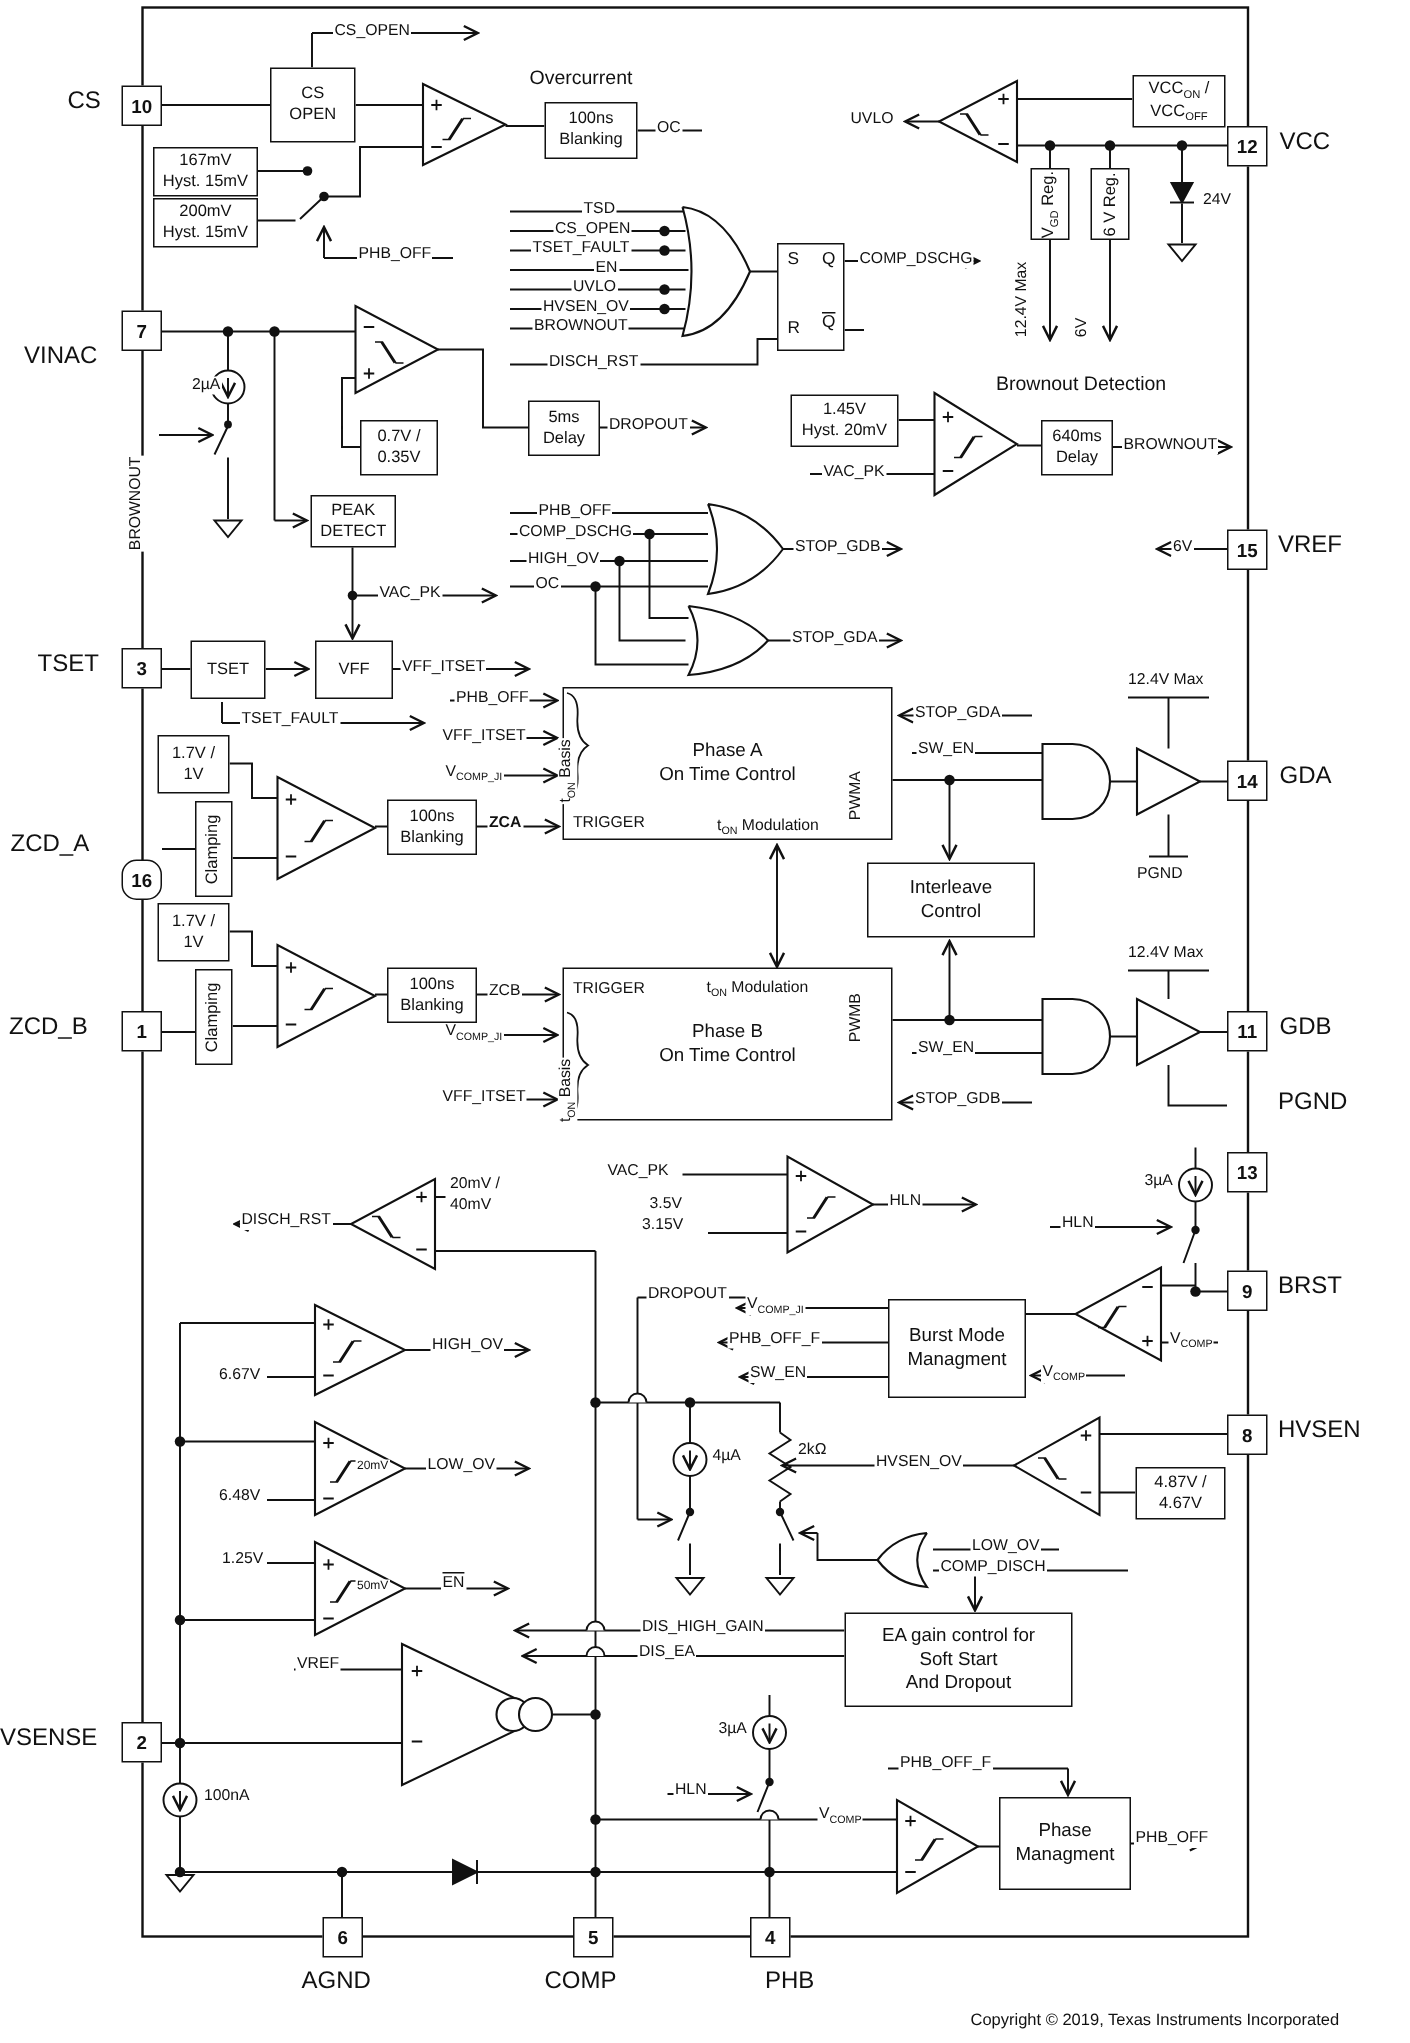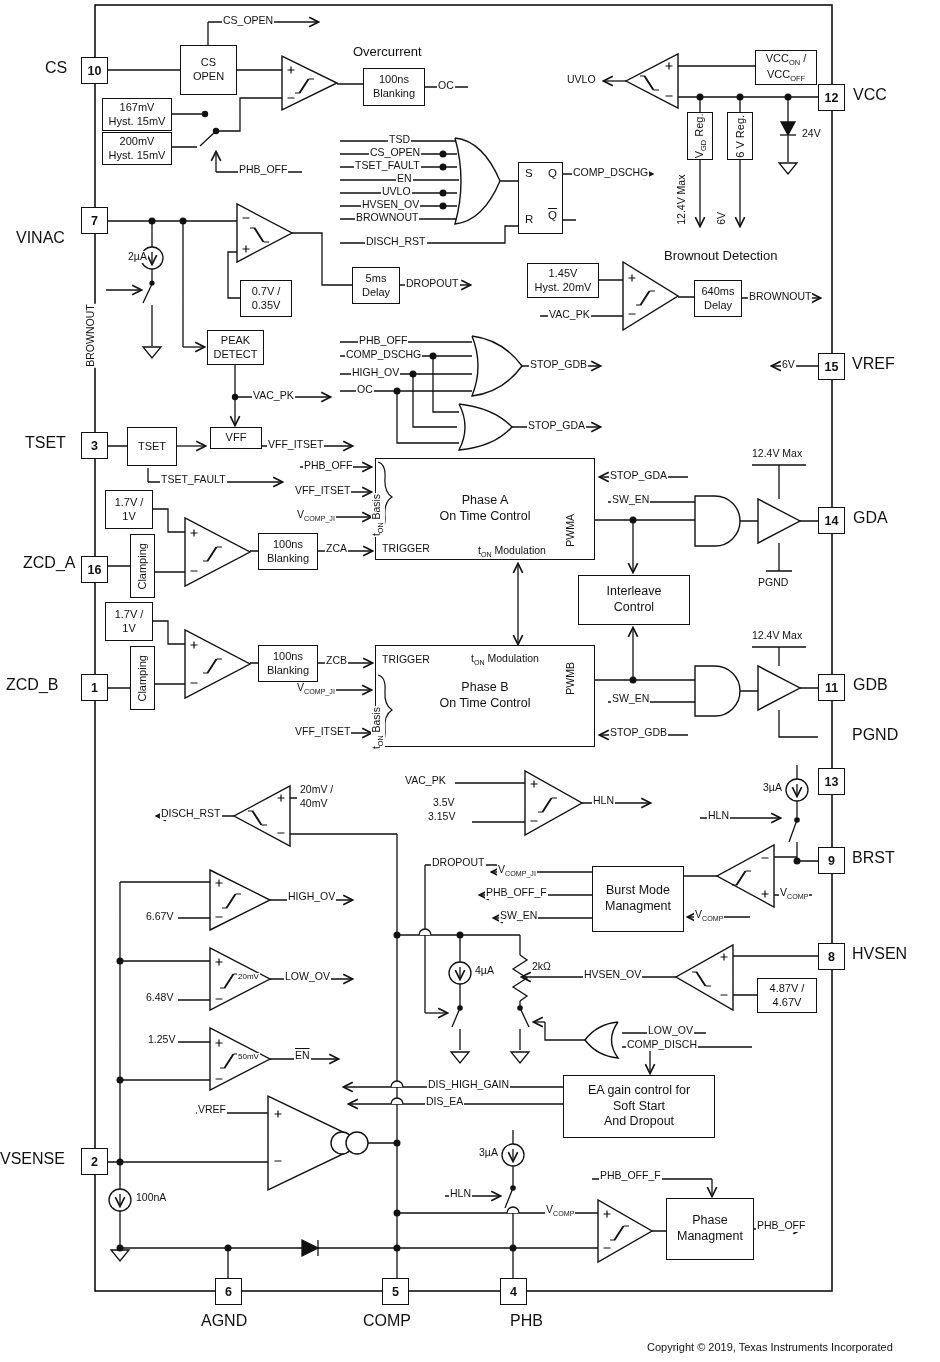--- a/index.html
+++ b/index.html
@@ -274,21 +274,21 @@
       </div>
       <div class="blk" style="left: 527px; top: 263px; width: 72px; height: 35px;">
         <span>1.45V<br>Hyst. 20mV</span>
       </div>
       <div class="blk" style="left: 694px; top: 280px; width: 48px; height: 37px;">
         <span>640ms<br>Delay</span>
       </div>
       <div class="blk" style="left: 127px; top: 427px; width: 50px; height: 39px;">
         <span>TSET</span>
       </div>
-      <div class="blk" style="left: 210px; top: 427px; width: 52px; height: 22px;">
+      <div class="blk" style="left: 210px; top: 427px; width: 52px; height: 39px;">
         <span>VFF</span>
       </div>
       <div class="blk" style="left: 105px; top: 490px; width: 48px; height: 39px;">
         <span>1.7V /<br>1V</span>
       </div>
       <div class="blk v" style="left: 130px; top: 534px; width: 25px; height: 64px;">
         <span>Clamping</span>
       </div>
       <div class="blk" style="left: 258px; top: 533px; width: 60px; height: 37px;">
         <span>100ns<br>Blanking</span>
@@ -327,22 +327,22 @@
         <span>Phase<br>Managment</span>
       </div>
     </div>
   <div id="pins-layer">
       <div class="pin" style="left: 81px; top: 57px;">10</div>
       <span class="pinlbl" style="left: 45px; top: 59px;">CS</span>
       <div class="pin" style="left: 81px; top: 207px;">7</div>
       <span class="pinlbl" style="left: 16px; top: 209px; margin-top: 20px;">VINAC</span>
       <div class="pin" style="left: 81px; top: 432px;">3</div>
       <span class="pinlbl" style="left: 25px; top: 434px;">TSET</span>
-      <div class="pin" style="left: 81px; top: 556px;">16</div>
-      <span class="pinlbl" style="left: 23px; top: 554px;">ZCD_A</span>
+      <div class="pin" style="left: 81px; top: 573px; border-radius: 10px;">16</div>
+      <span class="pinlbl" style="left: 7px; top: 554px;">ZCD_A</span>
       <div class="pin" style="left: 81px; top: 674px;">1</div>
       <span class="pinlbl" style="left: 6px; top: 676px;">ZCD_B</span>
       <div class="pin" style="left: 81px; top: 1148px;">2</div>
       <span class="pinlbl" style="left: 0px; top: 1150px;">VSENSE</span>
       <div class="pin" style="left: 818px; top: 84px;">12</div>
       <span class="pinlbl" style="left: 853px; top: 86px;">VCC</span>
       <div class="pin" style="left: 818px; top: 353px;">15</div>
       <span class="pinlbl" style="left: 852px; top: 355px;">VREF</span>
       <div class="pin" style="left: 818px; top: 507px;">14</div>
       <span class="pinlbl" style="left: 853px; top: 509px;">GDA</span>
@@ -399,21 +399,21 @@
       <span class="lbl" style="left: 781px; top: 359px;">6V</span>
       <span class="lbl" style="left: 267px; top: 439px;">VFF_ITSET</span>
       <span class="lbl" style="left: 160px; top: 474px;">TSET_FAULT</span>
       <span class="lbl" style="left: 303px; top: 460px;">PHB_OFF</span>
       <span class="lbl" style="left: 294px; top: 485px;">VFF_ITSET</span>
       <span class="lbl" style="left: 296px; top: 509px;">V<sub>COMP_JI</sub></span>
       <span class="lbl rot" style="left: 385px; top: 523px;">t<sub>ON</sub> Basis</span>
       <span class="lbl" style="left: 381px; top: 543px;">TRIGGER</span>
       <span class="lbl" style="left: 477px; top: 545px;">t<sub>ON</sub> Modulation</span>
       <span class="lbl rot" style="left: 577px; top: 536px;">PWMA</span>
-      <span class="lbl" style="left: 325px; top: 543px;">ZCA</span>
+      <span class="lbl" style="left: 325px; top: 543px; font-weight: bold;">ZCA</span>
       <span class="lbl" style="left: 609px; top: 470px;">STOP_GDA</span>
       <span class="lbl" style="left: 611px; top: 494px;">SW_EN</span>
       <span class="lbl" style="left: 751px; top: 448px;">12.4V Max</span>
       <span class="lbl" style="left: 757px; top: 577px;">PGND</span>
       <span class="lbl" style="left: 325px; top: 655px;">ZCB</span>
       <span class="lbl" style="left: 381px; top: 654px;">TRIGGER</span>
       <span class="lbl" style="left: 470px; top: 653px;">t<sub>ON</sub> Modulation</span>
       <span class="lbl rot" style="left: 577px; top: 684px;">PWMB</span>
       <span class="lbl" style="left: 296px; top: 682px;">V<sub>COMP_JI</sub></span>
       <span class="lbl rot" style="left: 385px; top: 736px;">t<sub>ON</sub> Basis</span>

